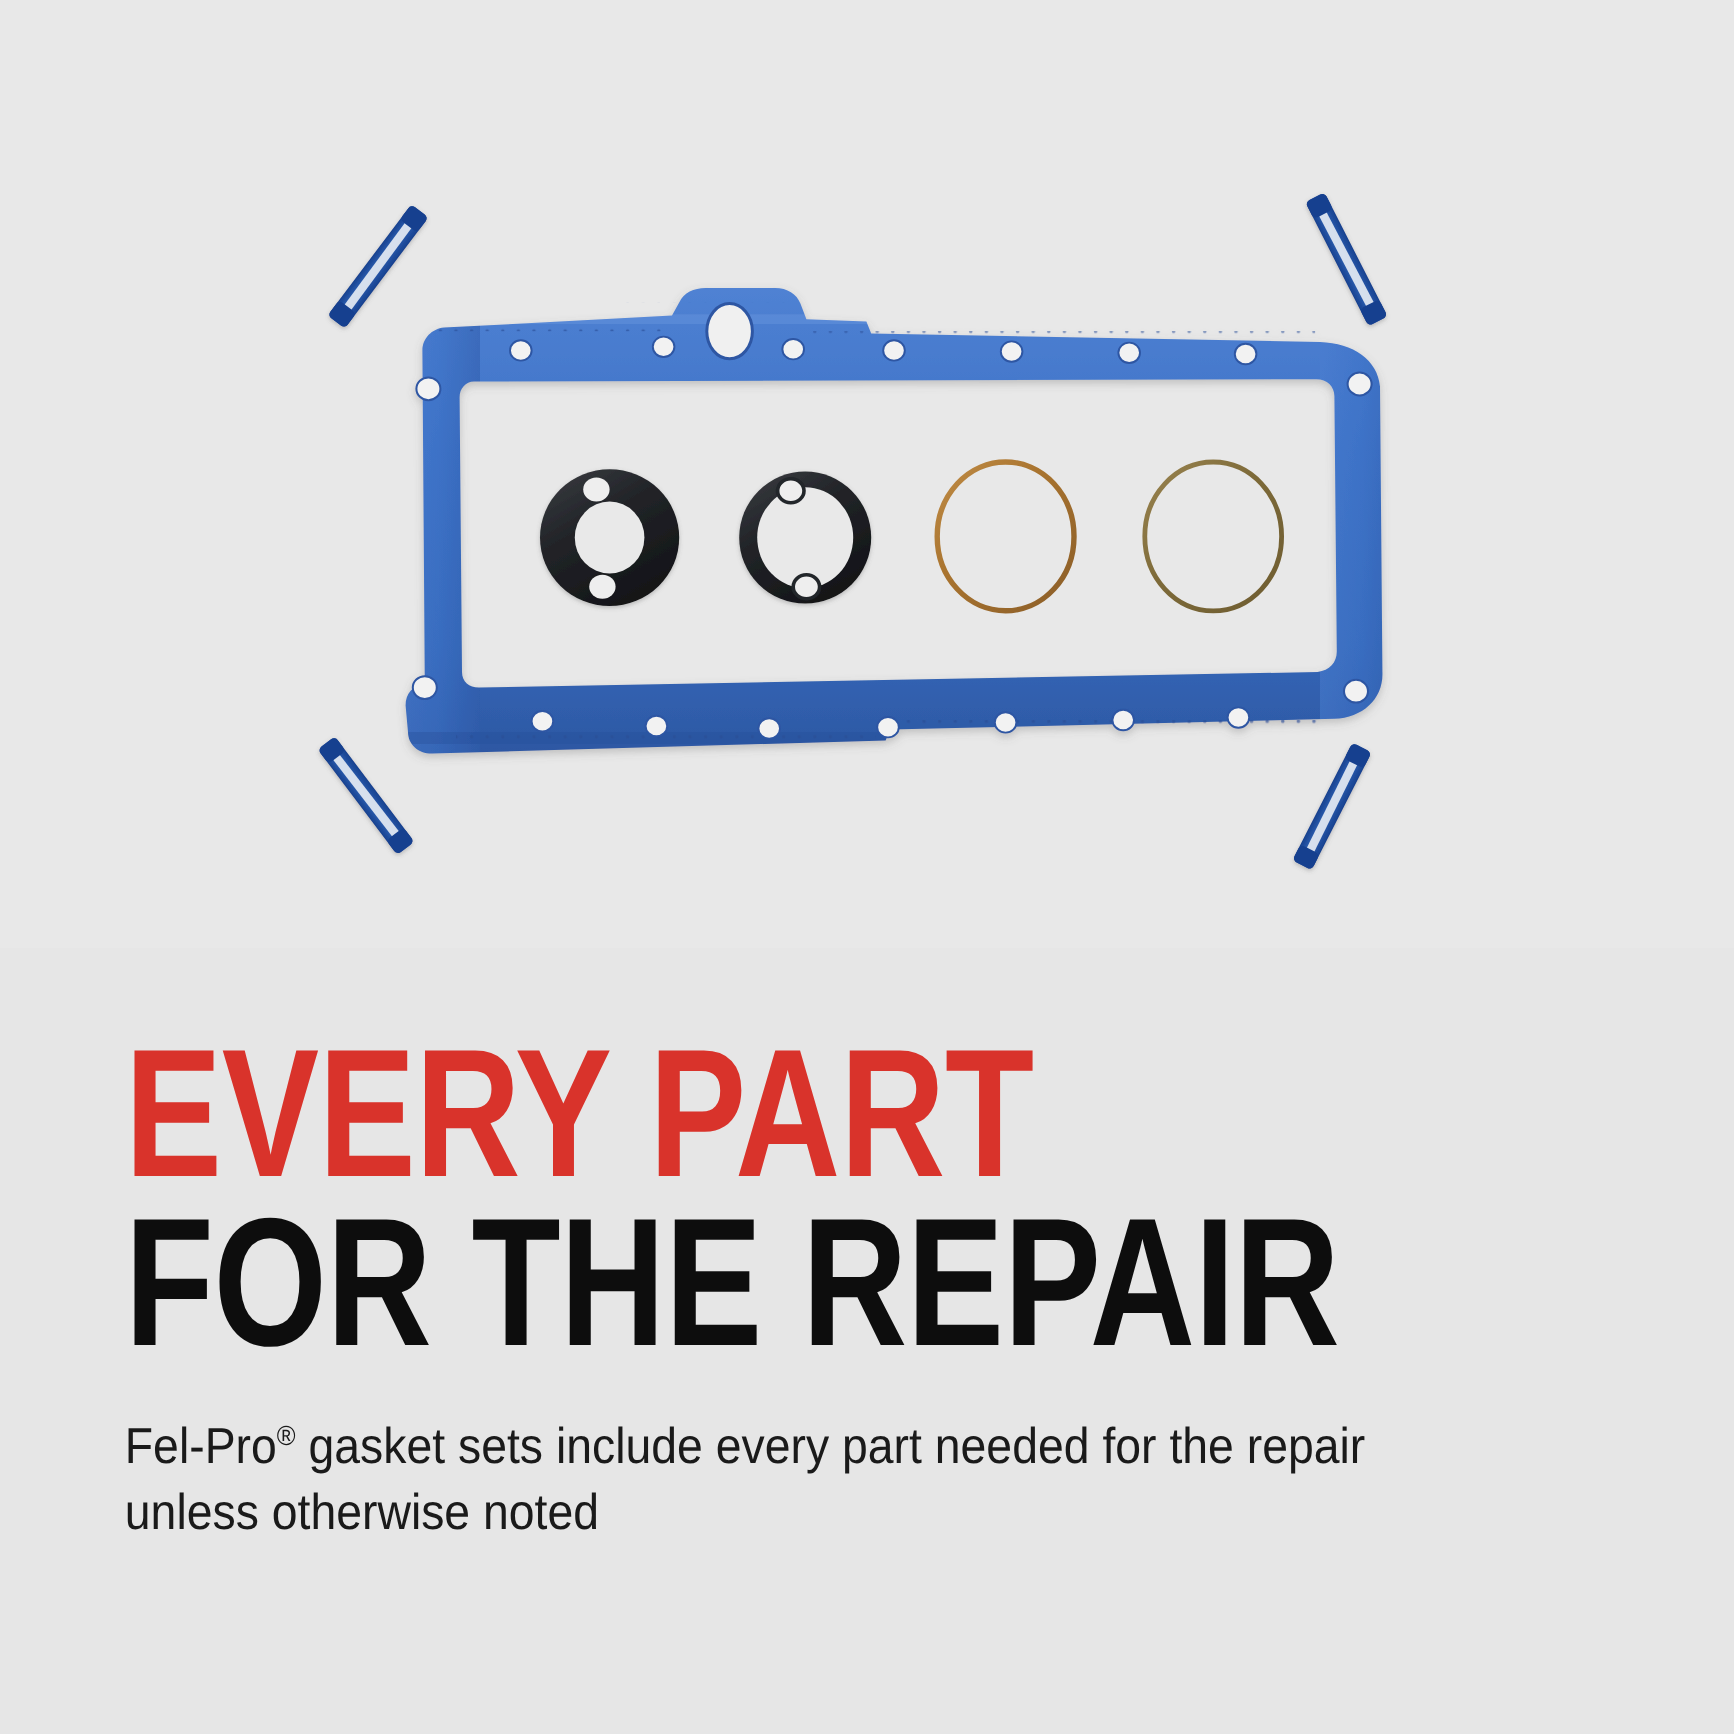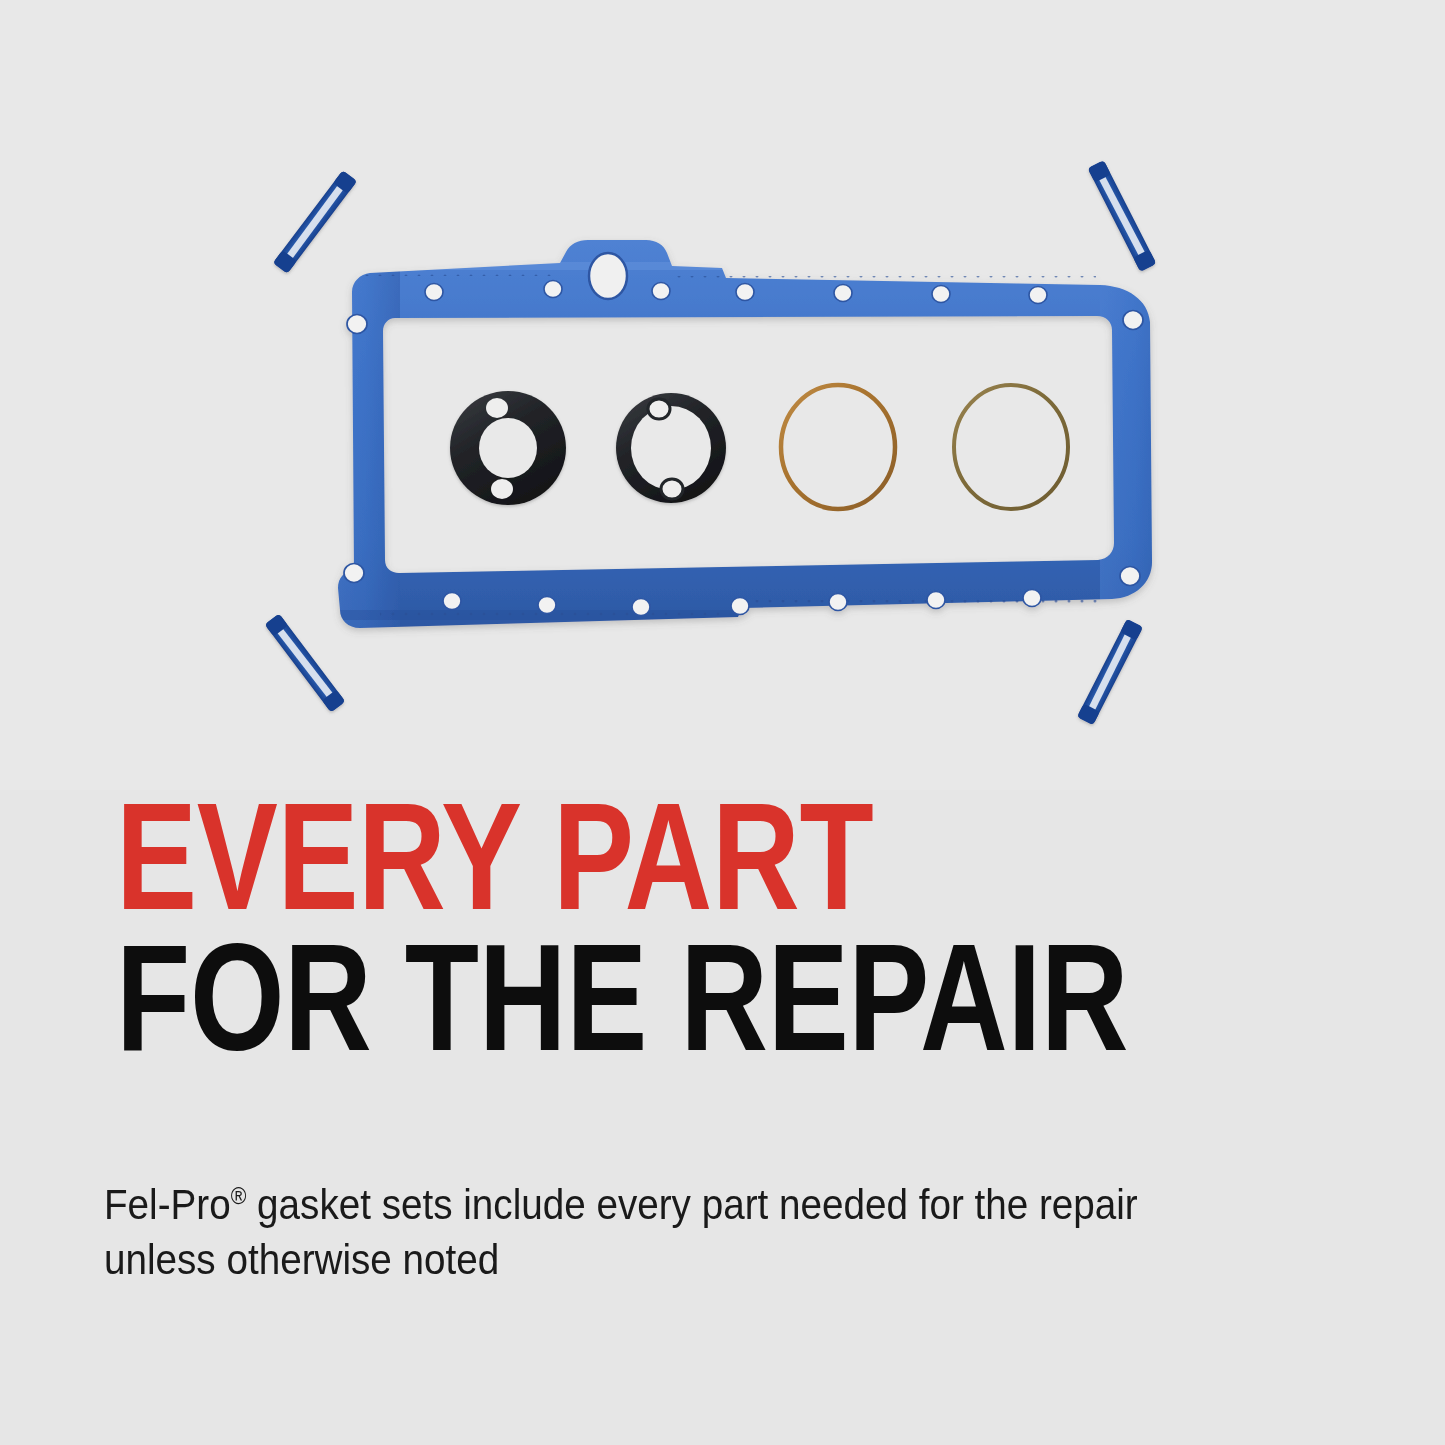--- a/index.html
+++ b/index.html
@@ -28,23 +28,22 @@
   .product-stage svg {
     display: block;
     width: 100%;
     height: 100%;
   }
 
   
   .copy-block {
     position: absolute;
     left: 104px;
-    top: 788px;
+    top: 860px;
     width: 1250px;
-    margin-left: 12px;
   }
   .headline {
     margin: 0;
     font-family: "Liberation Sans Narrow", "Liberation Sans", sans-serif;
     font-weight: 700;
     letter-spacing: -0.5px;
     line-height: 0.90;
     text-transform: uppercase;
     transform: scaleX(0.80);
     transform-origin: left top;

